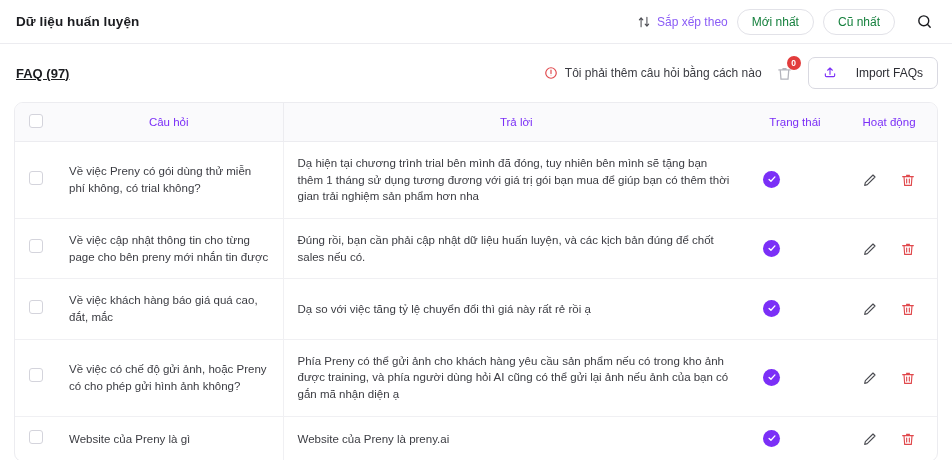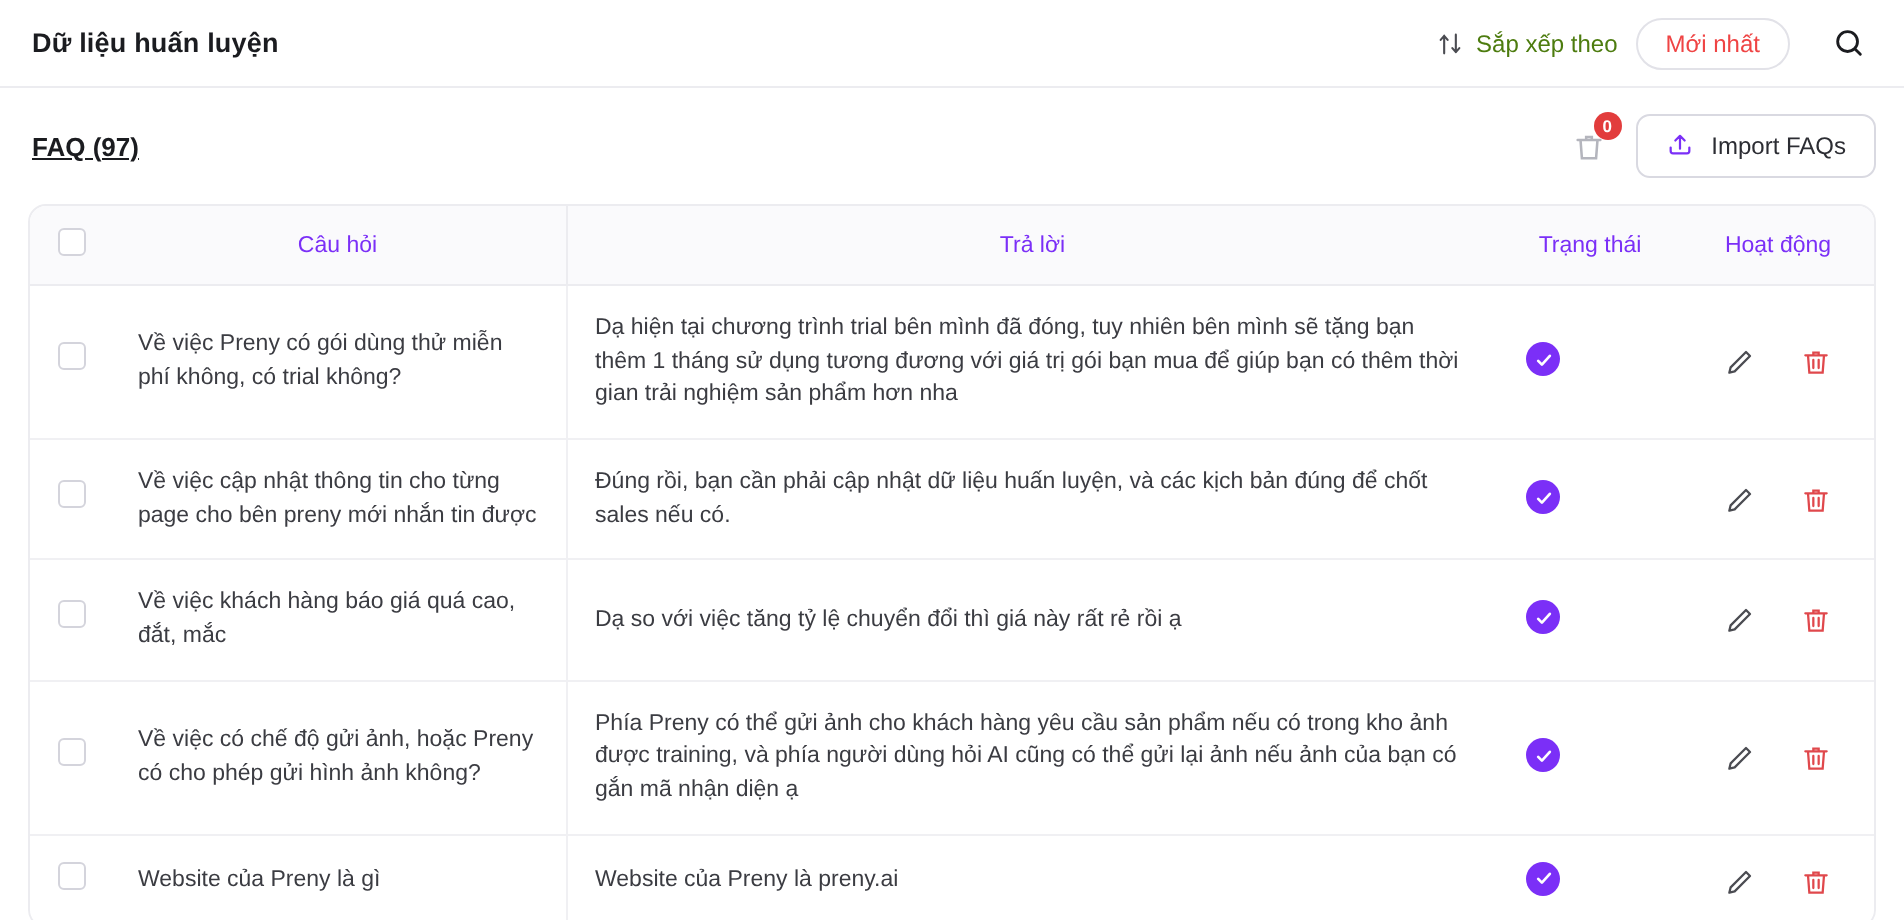--- a/index.html
+++ b/index.html
@@ -36,37 +36,37 @@
   .topbar-right {
     margin-left: auto;
     display: flex;
     align-items: center;
     gap: 9px;
   }
   .sort-group {
     display: flex;
     align-items: center;
     gap: 6px;
-    color: #4d7c0f;
+    color: #8b5cf6;
     font-size: 12px;
   }
   .sort-icon {
     width: 14px; height: 14px;
     display: inline-block;
     color: #4b4c52;
   }
   .chip {
     border: 1px solid #e2e2e8;
     border-radius: 15px;
     height: 26px;
     padding: 0 14px;
     display: flex;
     align-items: center;
     font-size: 12px;
-    color: #ef4444;
+    color: #15803d;
     background: #fff;
     cursor: pointer;
     white-space: nowrap;
   }
   .search-btn {
     margin-left: 6px;
     width: 28px; height: 28px;
     display: flex; align-items: center; justify-content: center;
     cursor: pointer;
     color: #1b1c20;
@@ -117,21 +117,21 @@
     line-height: 14px;
     text-align: center;
     padding: 0 3px;
     font-weight: bold;
   }
   .btn {
     height: 32px;
     border-radius: 7px;
     display: flex;
     align-items: center;
-    gap: 9px;
+    gap: 19px;
     padding: 0 14px;
     font-size: 12px;
     cursor: pointer;
     white-space: nowrap;
   }
   .btn-outline {
     border: 1px solid #d9d9e1;
     background: #fff;
     color: #2c2d33;
   }
@@ -221,32 +221,43 @@
       <div class="sort-group">
         <span class="sort-icon">
           <svg width="14" height="14" viewBox="0 0 24 24" fill="none" stroke="currentColor" stroke-width="1.8" stroke-linecap="round" stroke-linejoin="round">
             <path d="M7 20V5M7 5L4 8.5M7 5l3 3.5"></path>
             <path d="M17 4v15m0 0l3-3.5M17 19l-3-3.5"></path>
           </svg>
         </span>
         <span>Sắp xếp theo</span>
       </div>
       <div class="chip">Mới nhất</div>
+      <div class="chip">Cũ nhất</div>
       <div class="search-btn">
         <svg width="17" height="17" viewBox="0 0 24 24" fill="none" stroke="currentColor" stroke-width="2" stroke-linecap="round">
           <circle cx="11" cy="11" r="7"></circle>
             <path d="M20 20l-3.6-3.6"></path>
         </svg>
       </div>
     </div>
   </div>
 
   <div class="actionrow">
     <div class="faq-count">FAQ (97)</div>
     <div class="actionrow-right">
+      <div class="warn">
+        <span class="warn-icon">
+          <svg width="14" height="14" viewBox="0 0 24 24" fill="none" stroke="currentColor" stroke-width="2" stroke-linecap="round">
+            <circle cx="12" cy="12" r="9"></circle>
+              <path d="M12 7v6"></path>
+              <circle cx="12" cy="16.5" r=".6" fill="currentColor" stroke="none"></circle>
+          </svg>
+        </span>
+        <span>Tôi phải thêm câu hỏi bằng cách nào</span>
+      </div>
       <div class="trash-wrap">
         <svg width="17" height="17" viewBox="0 0 24 24" fill="none" stroke="currentColor" stroke-width="1.8" stroke-linecap="round">
           <path d="M4 7h16M10 7V5h4v2M6 7l1 13h10l1-13"></path>
         </svg>
         <span class="trash-badge">0</span>
       </div>
       <div class="btn btn-outline">
         <span>
           <svg width="14" height="14" viewBox="0 0 24 24" fill="none" stroke="#7b2ff7" stroke-width="1.9" stroke-linecap="round" stroke-linejoin="round">
             <path d="M12 16V5M12 5L8 9M12 5l4 4"></path>

